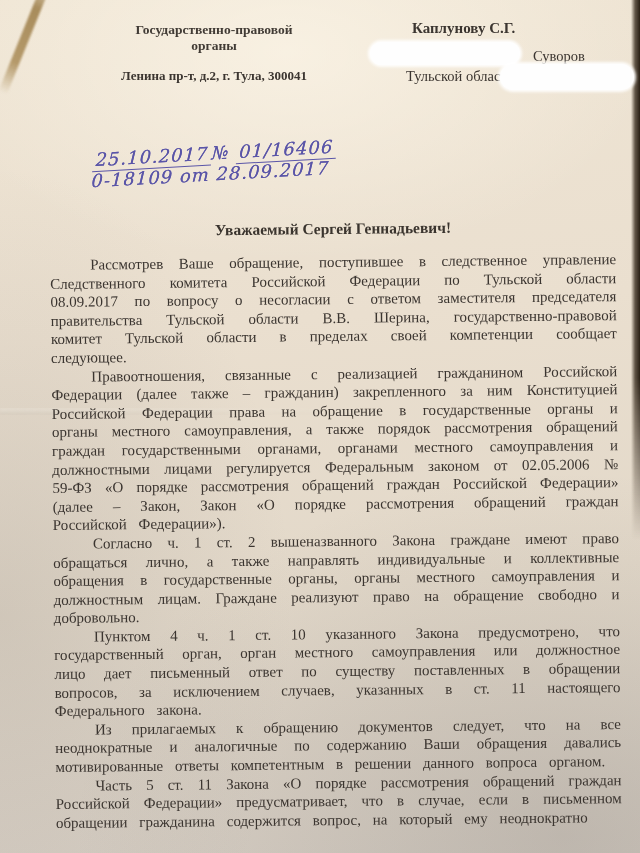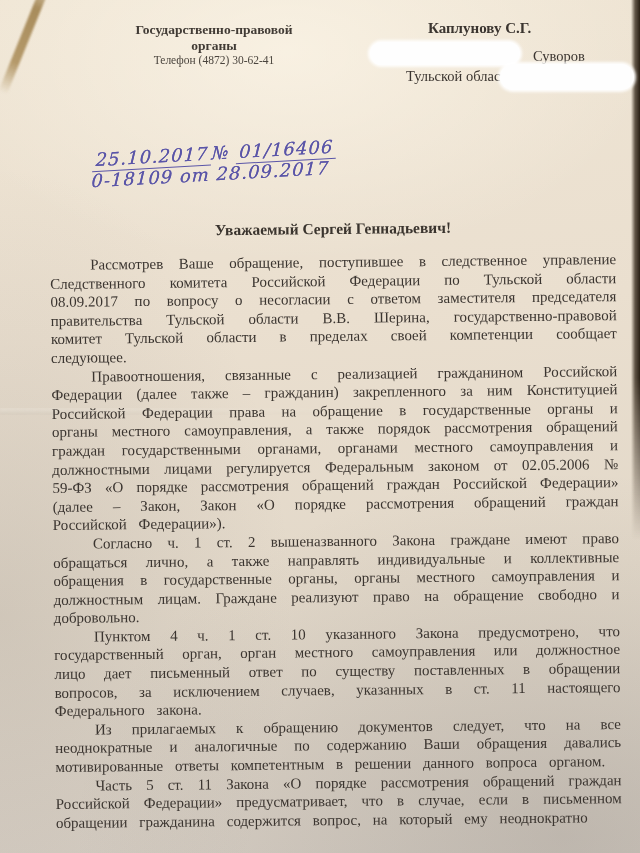--- a/index.html
+++ b/index.html
@@ -38,21 +38,21 @@
   
   .letterhead{
     position:absolute;left:58px;top:22px;width:312px;
     text-align:center;line-height:16px;
   }
   .lh-name{font-weight:bold;font-size:13.5px;color:#413b35;}
   .lh-addr{font-weight:bold;font-size:13px;margin-top:14px;white-space:nowrap;}
   .lh-small{font-size:11.5px;line-height:12.5px;color:#4a443d;}
   
   .recipient{position:absolute;left:360px;top:18px;width:280px;font-size:14.5px;}
-  .rc-name{font-weight:bold;font-size:15px;position:absolute;left:68px;top:2px;white-space:nowrap;}
+  .rc-name{font-weight:bold;font-size:15px;position:absolute;left:52px;top:2px;white-space:nowrap;}
   .rc-line2{position:absolute;left:173px;top:30px;white-space:nowrap;}
   .rc-line3{position:absolute;left:46px;top:50px;white-space:nowrap;}
   .blob{position:absolute;background:#fefefe;border-radius:12px;box-shadow:0 0 3px 2px rgba(255,255,255,0.9);}
   .blob1{left:10px;top:24px;width:150px;height:23px;}
   .blob2{left:140px;top:46px;width:134px;height:26px;border-radius:14px;}
   
   .handwriting{
     position:absolute;left:92px;top:142px;width:260px;
     transform:rotate(-3.2deg) skewX(-6deg);
     font-family:"DejaVu Serif", serif;font-style:italic;
@@ -81,21 +81,21 @@
 
 <div class="photo">
 
   <div class="table-corner"></div>
   <div class="edge-shadow"></div>
   <div class="crease"></div>
 
   <div class="letterhead">
     <div class="lh-name">Государственно-правовой</div>
     <div class="lh-name">органы</div>
-    <div class="lh-small">Телефон (4872) 30-62-41</div>
+    <div class="lh-addr">Ленина пр-т, д.2, г. Тула, 300041</div>
   </div>
 
   <div class="recipient">
     <div class="rc-name">Каплунову С.Г.</div>
     <div class="blob blob1"></div>
     <div class="rc-line2">Суворов</div>
     <div class="rc-line3">Тульской области,</div>
     <div class="blob blob2"></div>
   </div>
 

